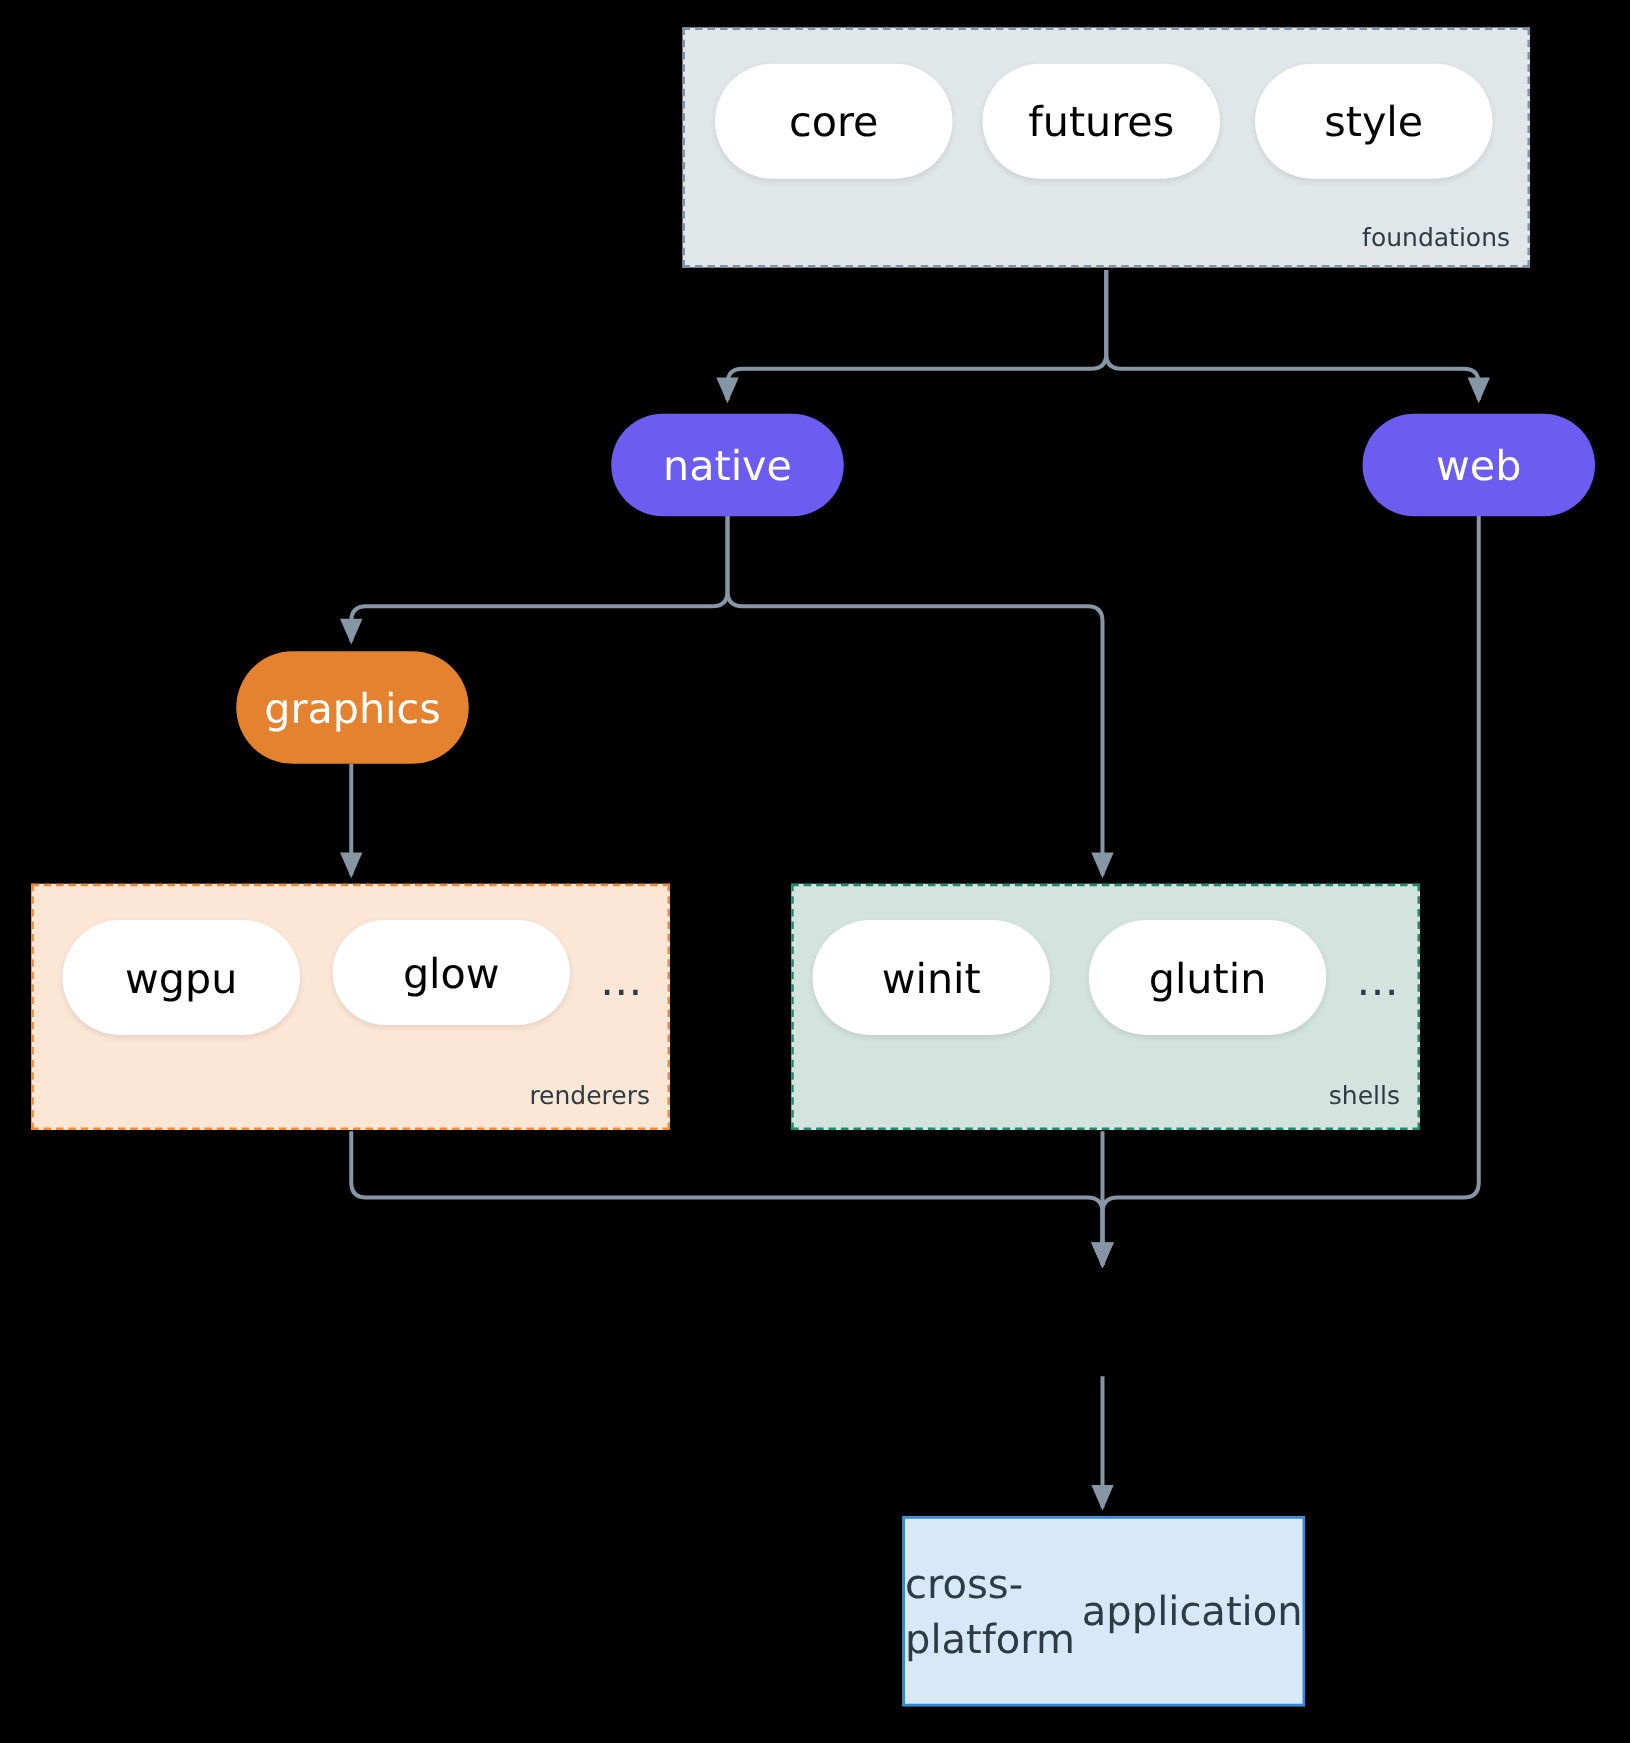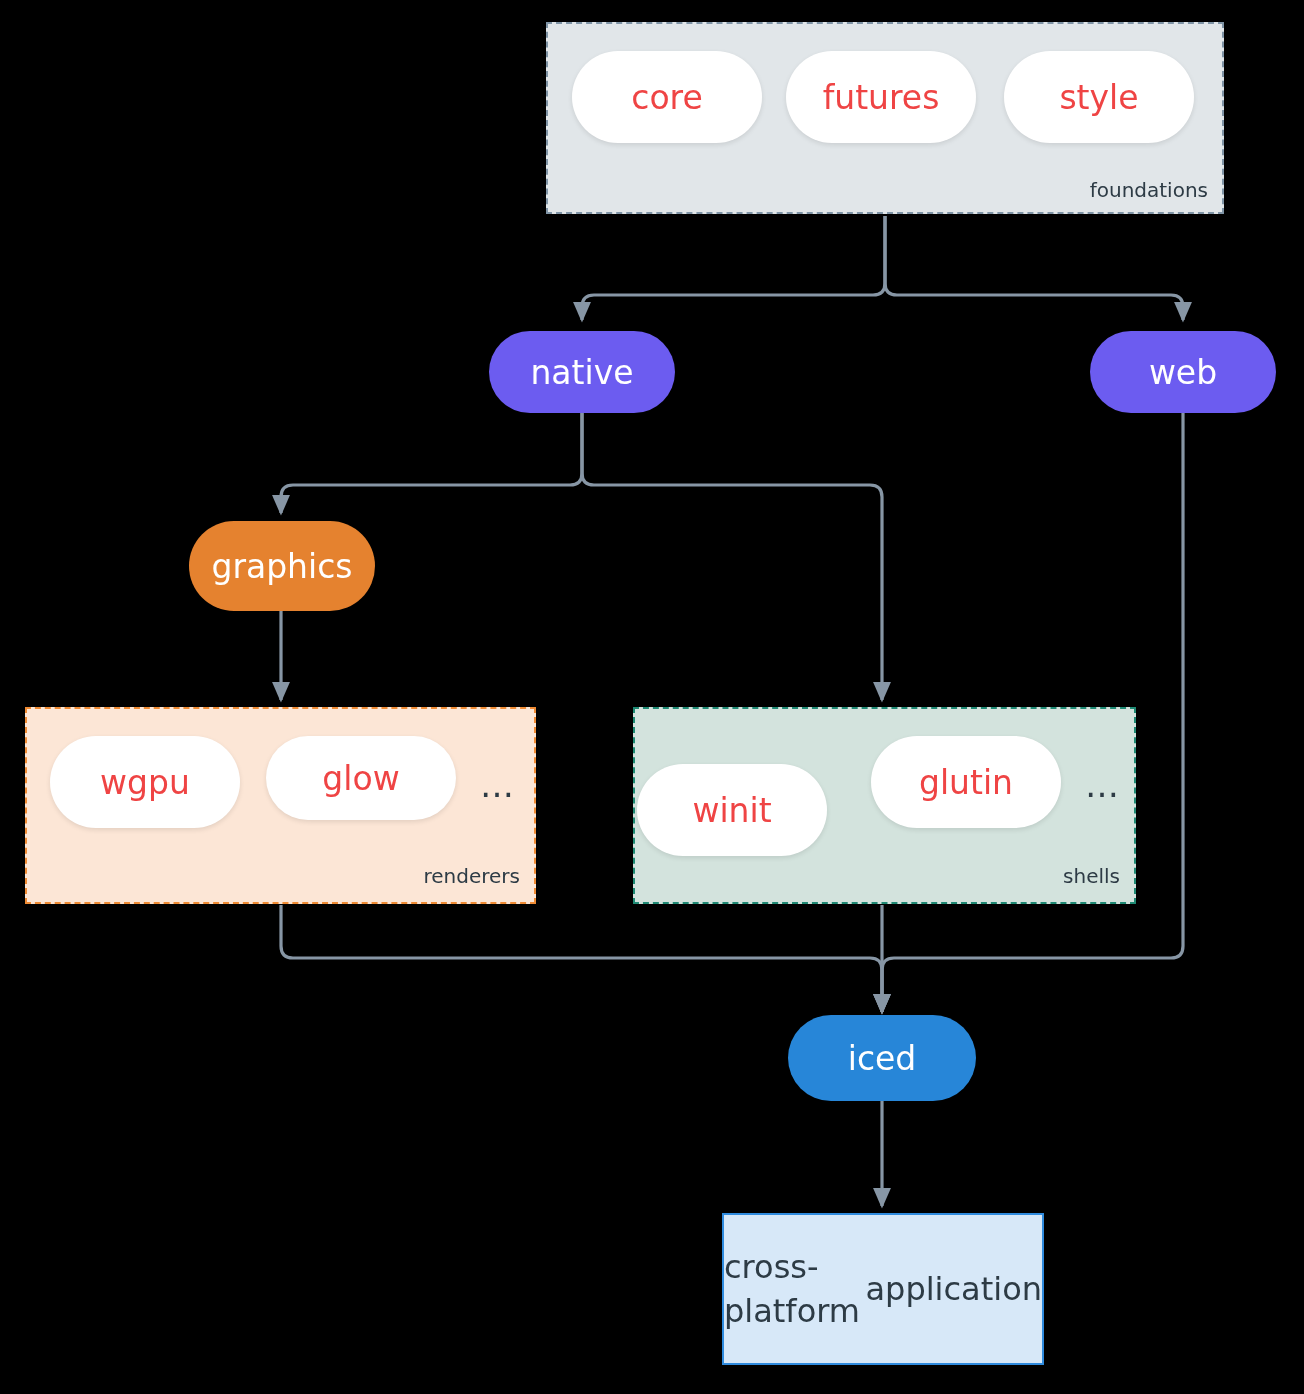--- a/index.html
+++ b/index.html
@@ -63,21 +63,21 @@
   }
   
   .pill-white {
     position: absolute;
     box-sizing: border-box;
     background: #ffffff;
     border-radius: 999px;
     display: flex;
     align-items: center;
     justify-content: center;
-    color: #ef4444;
+    color: #000000;
     font-size: 33px;
     box-shadow: 0 2px 5px rgba(0,0,0,0.10);
   }
   
   .pill-solid {
     position: absolute;
     box-sizing: border-box;
     border-radius: 999px;
     display: flex;
     align-items: center;
@@ -186,32 +186,29 @@
   <div class="pill-white" style="left:266px; top:736px; width:190px; height:84px;">
     <span>glow</span>
   </div>
 
   <span class="ellipsis" style="left:480px; top:768px;">…</span>
 
   <div class="cluster" id="cluster-shells">
     <span class="cluster-label" style="right:14px; bottom:14px;">shells</span>
   </div>
 
-  <div class="pill-white" style="left:637px; top:736px; width:190px; height:92px;margin-top:28px;">
+  <div class="pill-white" style="left:650px; top:736px; width:190px; height:92px;">
     <span>winit</span>
   </div>
 
   <div class="pill-white" style="left:871px; top:736px; width:190px; height:92px;">
     <span>glutin</span>
   </div>
 
   <span class="ellipsis" style="left:1085px; top:768px;">…</span>
 
-  <div class="pill-solid pill-blue" style="left:788px; top:1015px; width:188px; height:86px;">
-    <span>iced</span>
-  </div>
 
   <div id="node-app">
     <span>cross-platform</span>
     <span>application</span>
   </div>
 
 </div>
 
 </body></html>

